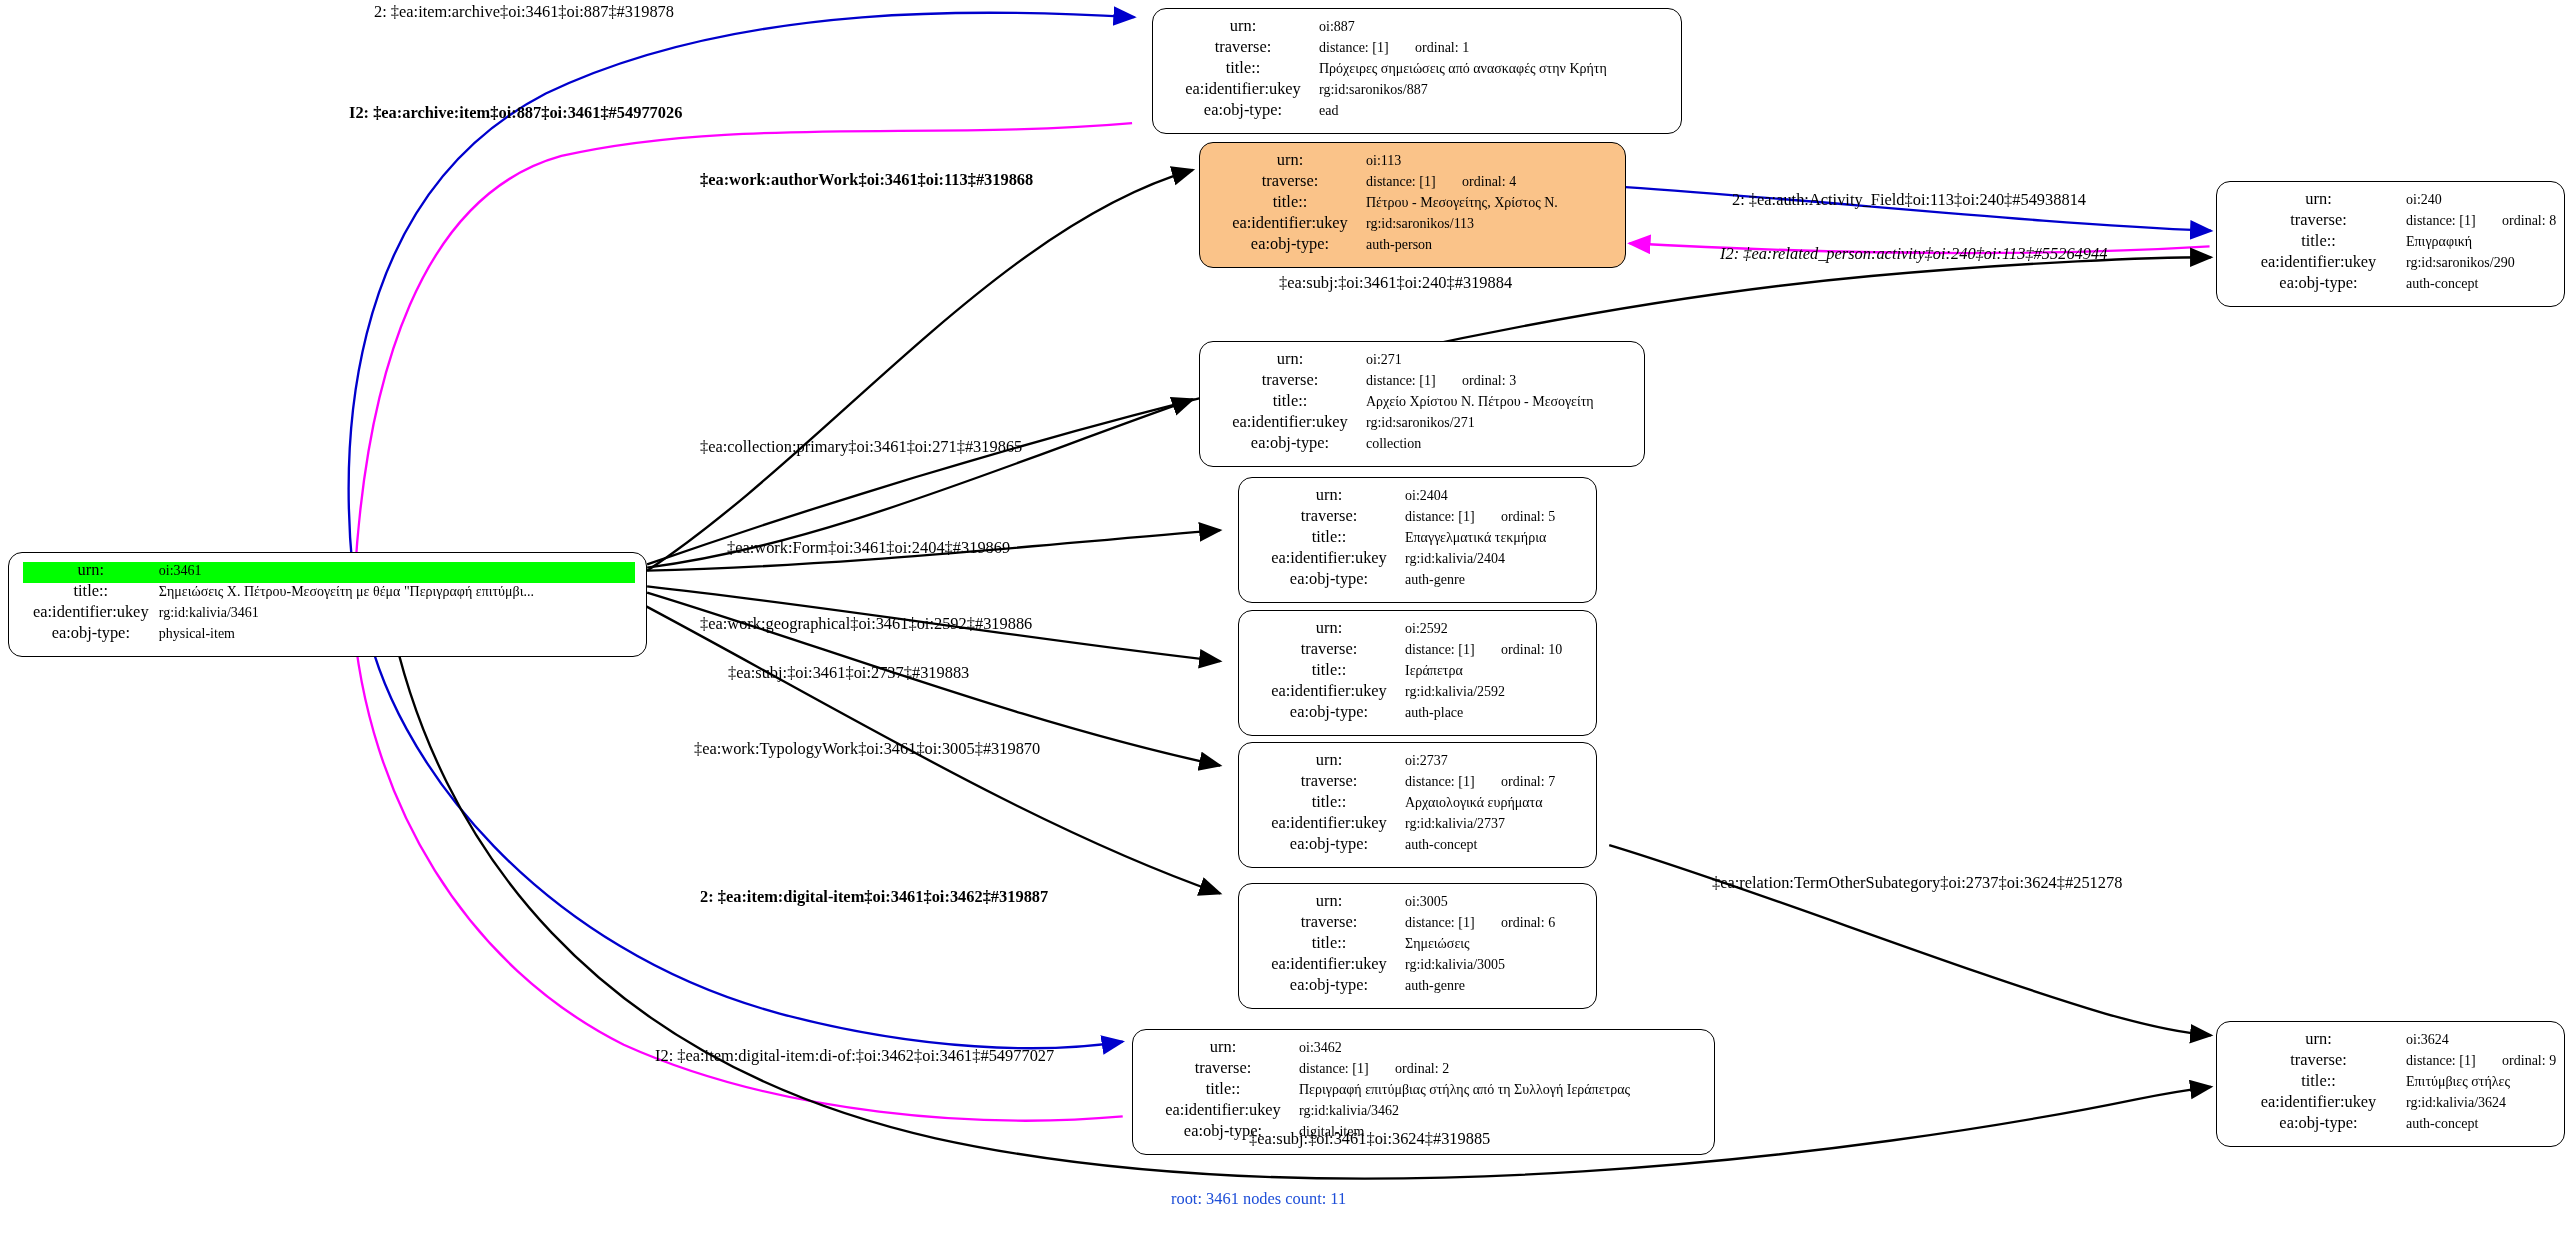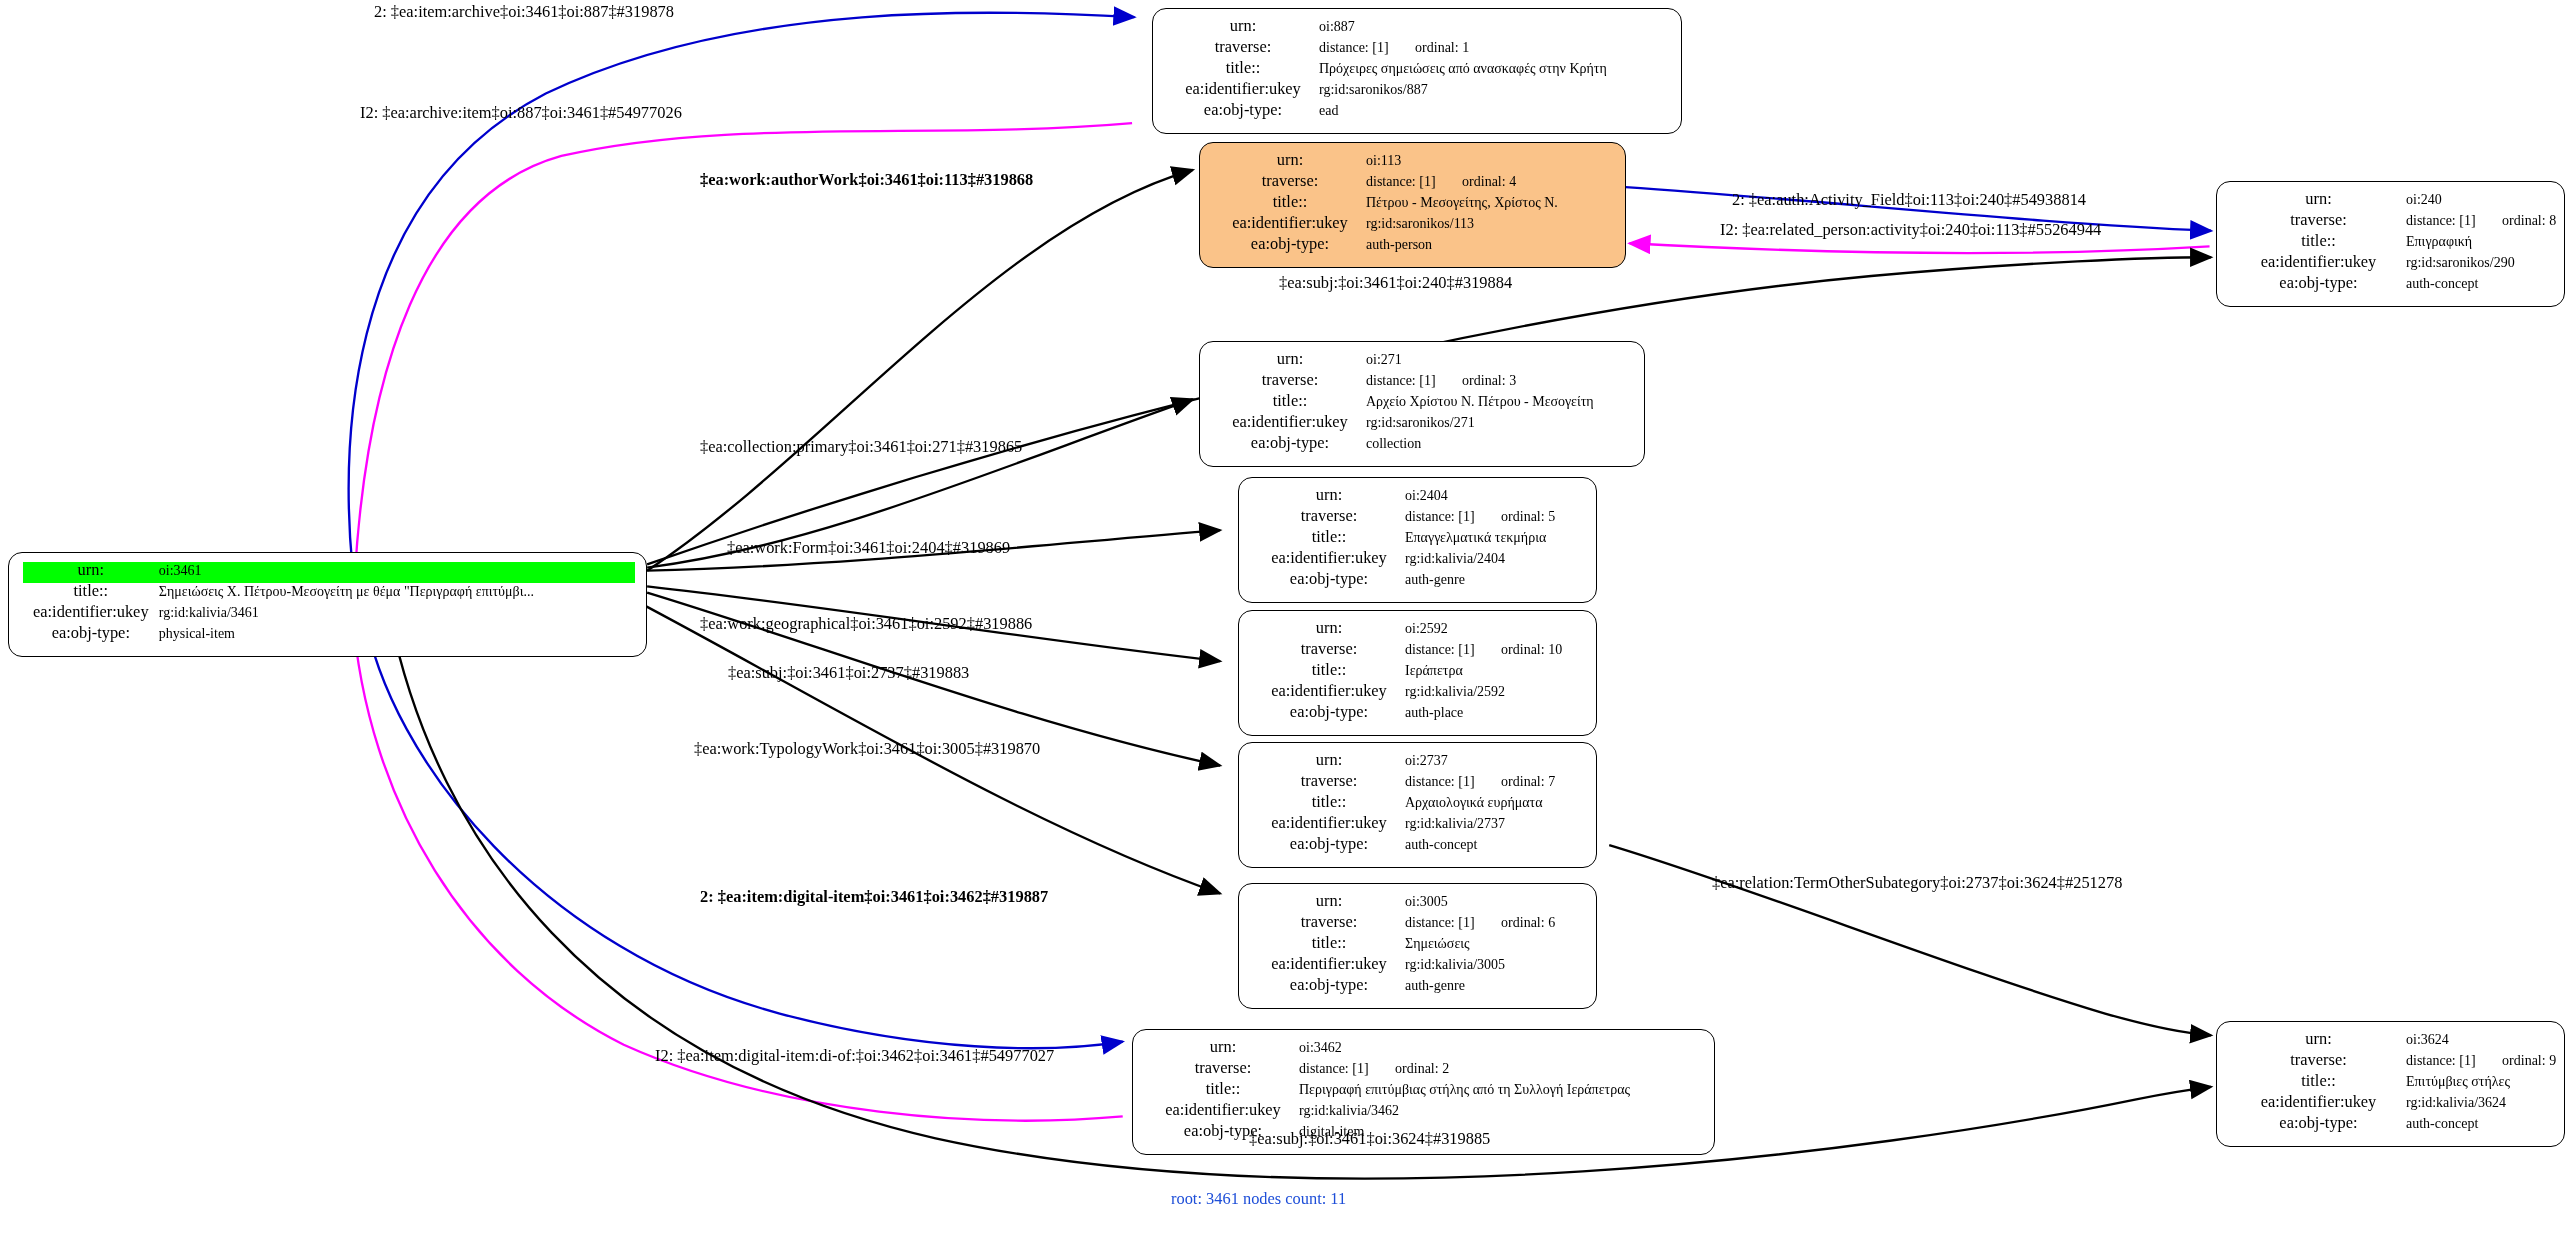--- a/index.html
+++ b/index.html
@@ -383,27 +383,27 @@
       <span class="v">rg:id:kalivia/3624</span>
     </div>
     <div class="row">
       <span class="k">ea:obj-type:</span>
       <span class="v">auth-concept</span>
     </div>
   </div>
 
   <div class="edge-label" style="left:374px; top:2.3px;">2: ‡ea:item:archive‡oi:3461‡oi:887‡#319878</div>
 
-  <div class="edge-label" style="left:360px; top:103px;">I2: ‡ea:archive:item‡oi:887‡oi:3461‡#54977026</div>
+  <div class="edge-label" style="left:349px; top:103px;font-weight:bold;">I2: ‡ea:archive:item‡oi:887‡oi:3461‡#54977026</div>
 
   <div class="edge-label" style="left:700px; top:170px;font-weight:bold;">‡ea:work:authorWork‡oi:3461‡oi:113‡#319868</div>
 
   <div class="edge-label" style="left:1732px; top:190px;">2: ‡ea:auth:Activity_Field‡oi:113‡oi:240‡#54938814</div>
 
-  <div class="edge-label" style="left:1720px; top:220px;">I2: ‡ea:related_person:activity‡oi:240‡oi:113‡#55264944</div>
+  <div class="edge-label" style="left:1720px; top:244px;font-style:italic;">I2: ‡ea:related_person:activity‡oi:240‡oi:113‡#55264944</div>
 
   <div class="edge-label" style="left:1279px; top:273px;">‡ea:subj:‡oi:3461‡oi:240‡#319884</div>
 
   <div class="edge-label" style="left:700px; top:437px;">‡ea:collection:primary‡oi:3461‡oi:271‡#319865</div>
 
   <div class="edge-label" style="left:727px; top:538px;">‡ea:work:Form‡oi:3461‡oi:2404‡#319869</div>
 
   <div class="edge-label" style="left:700px; top:614px;">‡ea:work:geographical‡oi:3461‡oi:2592‡#319886</div>
 
   <div class="edge-label" style="left:728px; top:663px;">‡ea:subj:‡oi:3461‡oi:2737‡#319883</div>

